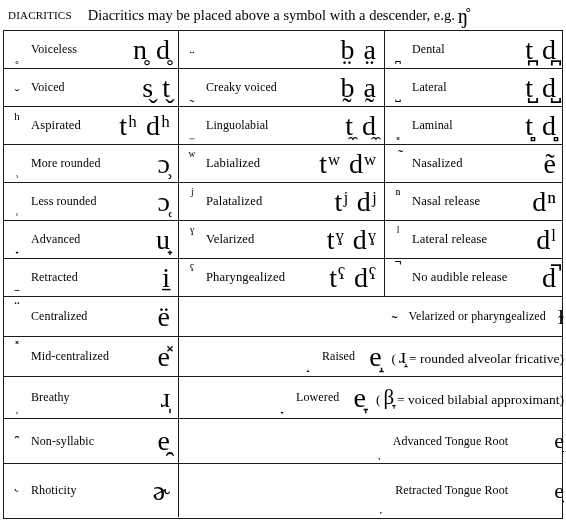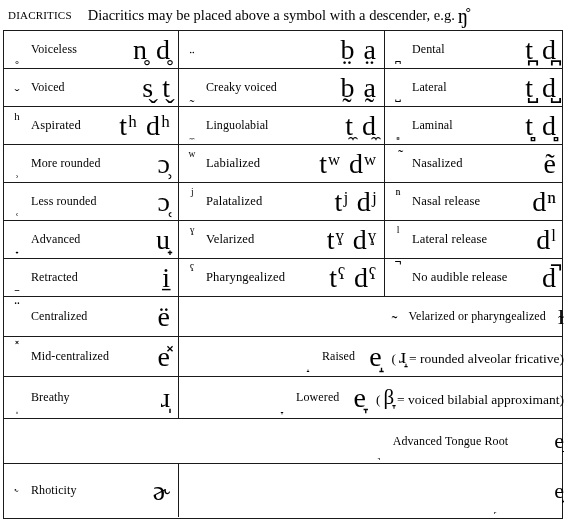--- a/index.html
+++ b/index.html
@@ -320,33 +320,39 @@
         <span class="examples inline">e̞</span>
         <span class="paren">
           <span>(</span>
           <span class="sym">β̞</span>
           <span>= voiced bilabial approximant)</span>
         </span>
       </div>
     </div>
 
     <div class="band" style="top:388px;height:45px;">
+      <div class="cell col-a divider">
+        <span class="mark sup">̯</span>
+        <span class="label">Non-syllabic</span>
+        <span class="examples">e̯</span>
+      </div>
       <div class="cell col-bc">
         <span class="mark sub tiny">̘</span>
         <span class="label">Advanced Tongue Root</span>
         <span class="trailing-sym" style="margin-left:46px;">e̘</span>
       </div>
     </div>
 
     <div class="band last" style="top:433px;height:53px;">
       <div class="cell col-a divider">
         <span class="mark mid">˞</span>
         <span class="label">Rhoticity</span>
         <span class="examples">ɚ</span>
       </div>
       <div class="cell col-bc">
         <span class="mark sub tiny">̙</span>
+        <span class="label">Retracted Tongue Root</span>
         <span class="trailing-sym" style="margin-left:46px;">e̙</span>
       </div>
     </div>
 
   </div>
 </div>
 
 </body></html>

